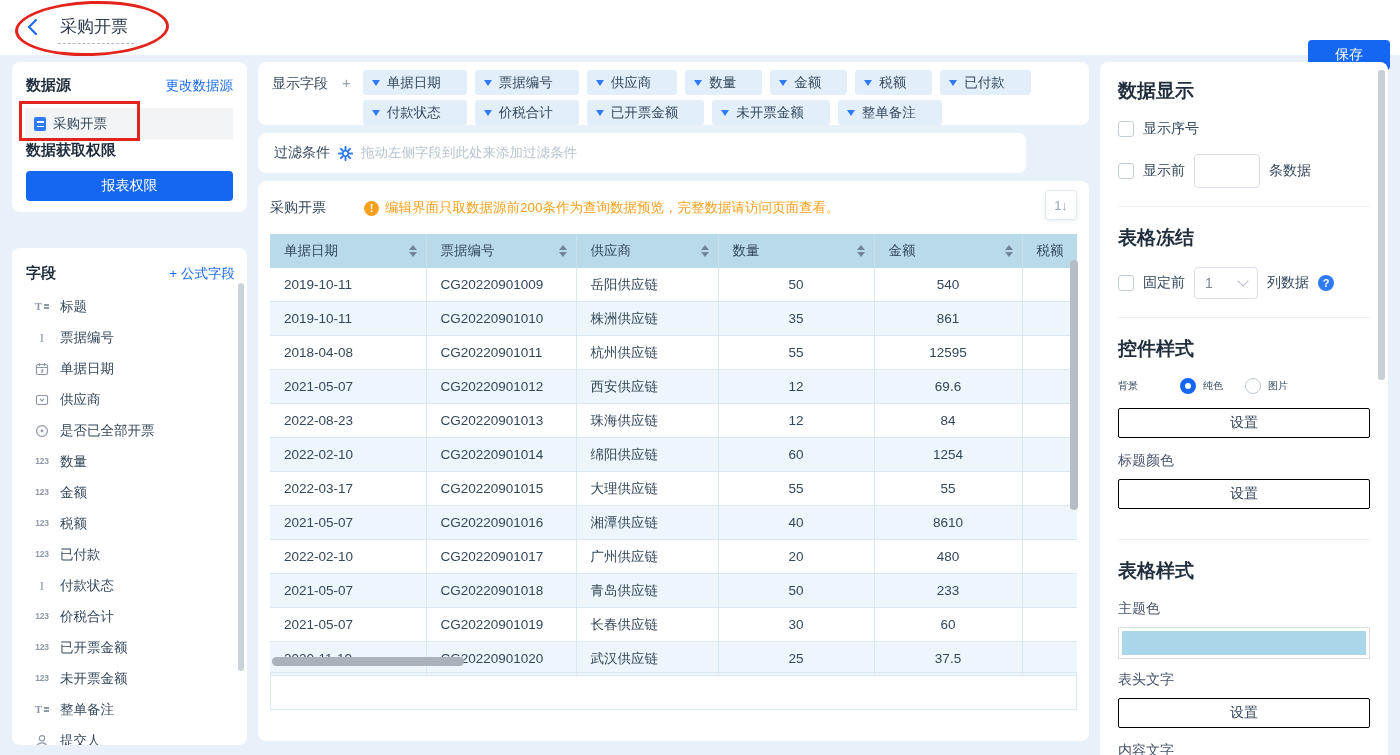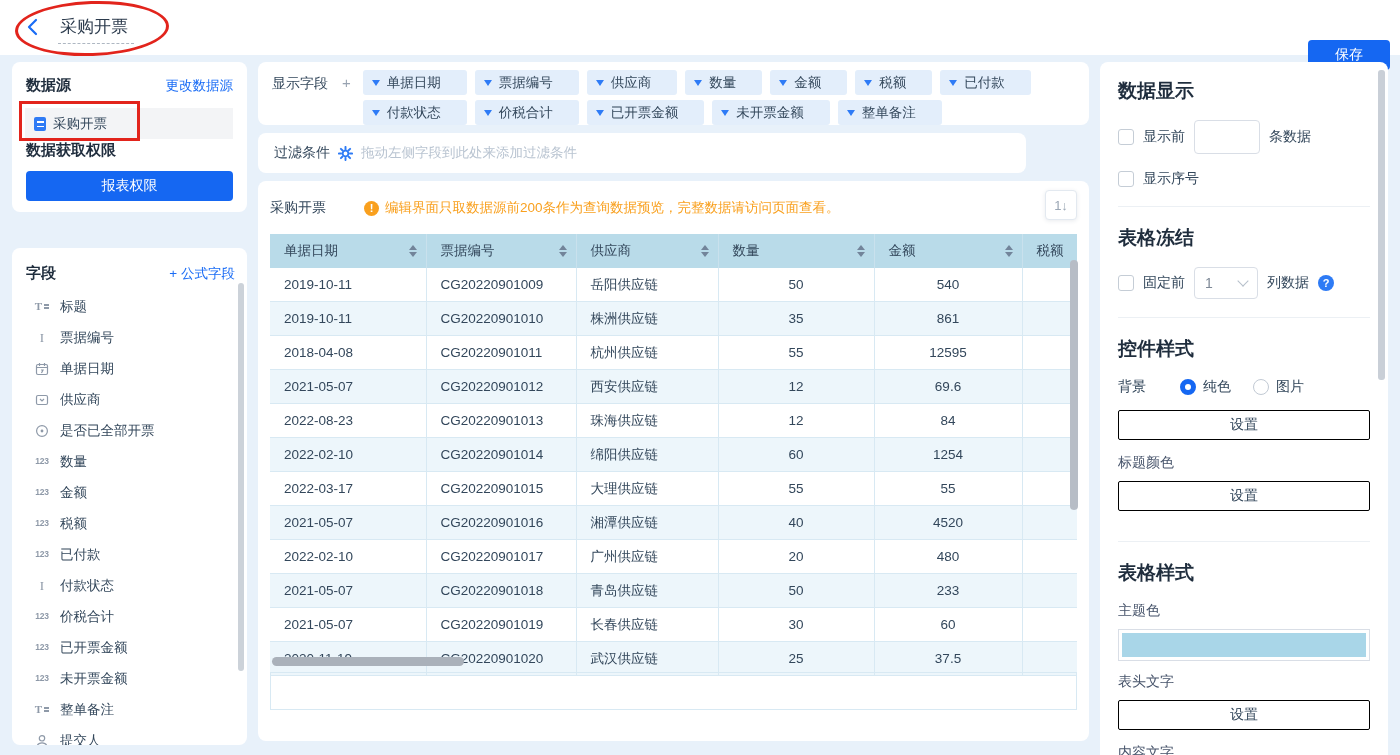--- a/index.html
+++ b/index.html
@@ -103,21 +103,21 @@
   .count-input{width:66px;height:34px;border:1px solid #d9dee6;border-radius:4px;box-sizing:border-box;
     font-family:inherit;font-size:14px;padding:0 8px;color:#33475b;}
   .divider{height:1px;background:#ecf0f4;margin:18px 0;}
   .mini-select{width:64px;height:32px;border:1px solid #d9dee6;border-radius:4px;display:flex;
     align-items:center;justify-content:space-between;padding:0 10px;color:#7d8896;font-size:14px;
     box-sizing:border-box;cursor:pointer;background:#fff;}
   .chev{width:7px;height:7px;border-right:1.5px solid #b6bfca;border-bottom:1.5px solid #b6bfca;
     transform:rotate(45deg);margin-top:-4px;}
   .help{width:16px;height:16px;border-radius:50%;background:#2e7bf5;color:#fff;font-size:11px;
     font-weight:bold;display:flex;align-items:center;justify-content:center;cursor:pointer;flex:none;}
-  .bg-row{display:flex;align-items:center;margin-bottom:14px;font-size:14px;}
+  .bg-row{display:flex;align-items:center;margin-bottom:14px;font-size:10px;}
   .bg-row .lbl{width:62px;}
   .radio{width:16px;height:16px;border-radius:50%;box-sizing:border-box;margin-right:7px;cursor:pointer;flex:none;}
   .radio.on{border:5px solid #1567f2;background:#fff;}
   .radio.off{border:1.5px solid #c2cad4;background:#fff;}
   .ropt{display:flex;align-items:center;margin-right:22px;}
   .set-btn{width:100%;height:30px;border:1px solid #000000;border-radius:2px;background:#fff;
     color:#33475b;font-size:14px;font-family:inherit;cursor:pointer;margin-bottom:12px;}
   .sub-lbl{font-size:14px;color:#46536a;margin:2px 0 9px;}
   .swatch{border:1px solid #d9dee6;padding:3px;margin-bottom:12px;cursor:pointer;}
   .swatch-fill{height:24px;}
@@ -413,21 +413,21 @@
           <td>大理供应链</td>
           <td class="num">55</td>
           <td class="num">55</td>
           <td></td>
         </tr>
       <tr>
           <td>2021-05-07</td>
           <td>CG20220901016</td>
           <td>湘潭供应链</td>
           <td class="num">40</td>
-          <td class="num">4520</td>
+          <td class="num">8610</td>
           <td></td>
         </tr>
       <tr>
           <td>2022-02-10</td>
           <td>CG20220901017</td>
           <td>广州供应链</td>
           <td class="num">20</td>
           <td class="num">480</td>
           <td></td>
         </tr>
@@ -459,27 +459,27 @@
   </table>
   <div class="tbl-vthumb"></div>
   <div class="tbl-hthumb"></div>
   <div class="empty-box"></div>
 </div>
 
 <div class="card rp" id="card-settings">
   <h3>数据显示</h3>
   <div class="chk-row">
     <span class="cb"></span>
+    <span>显示序号</span>
+  </div>
+  <div class="chk-row">
+    <span class="cb"></span>
     <span>显示前</span>
     <input class="count-input" value="" style="">
     <span>条数据</span>
-  </div>
-  <div class="chk-row">
-    <span class="cb"></span>
-    <span>显示序号</span>
   </div>
   <div class="divider"></div>
 
   <h3>表格冻结</h3>
   <div class="chk-row">
     <span class="cb"></span>
     <span>固定前</span>
     <span class="mini-select">
       <span>1</span>
       <span class="chev"></span>

